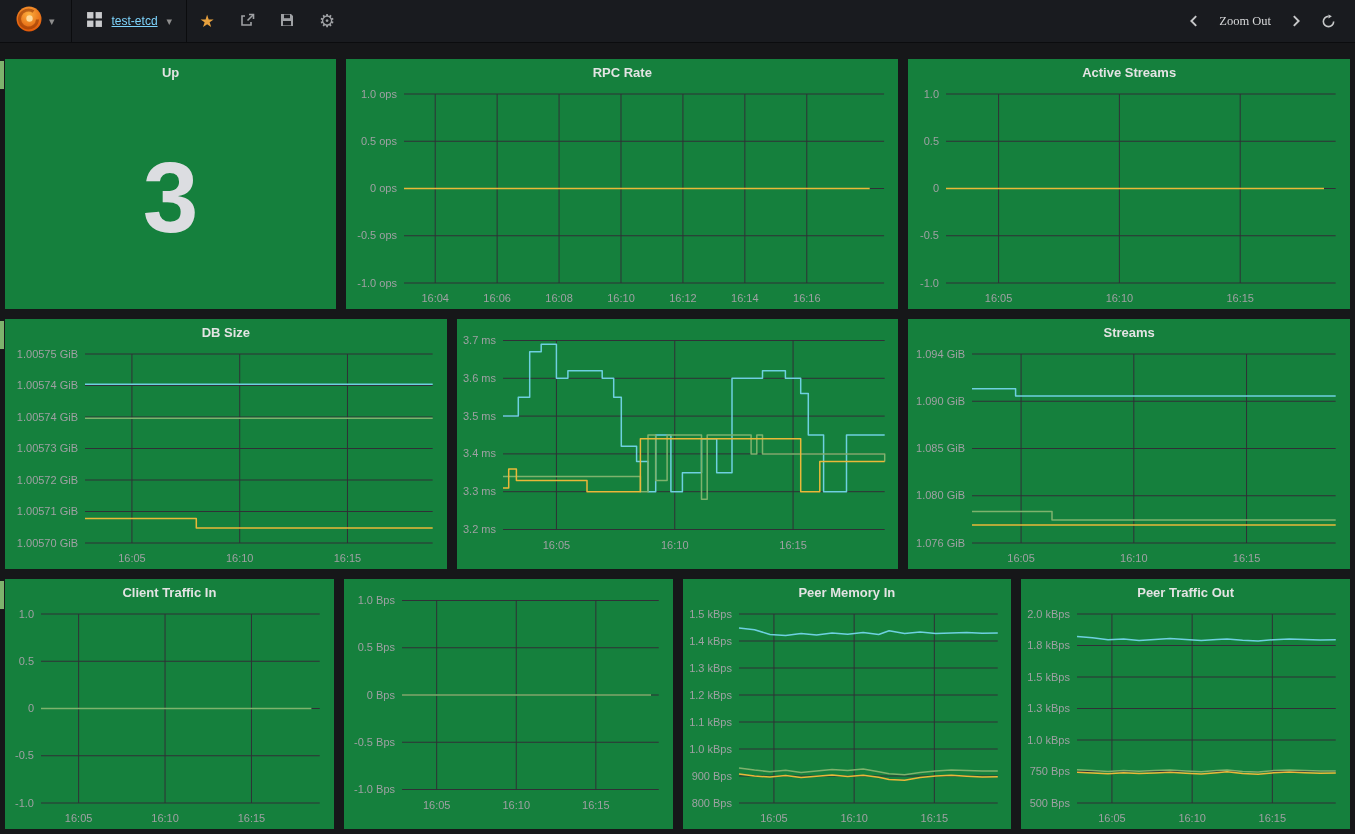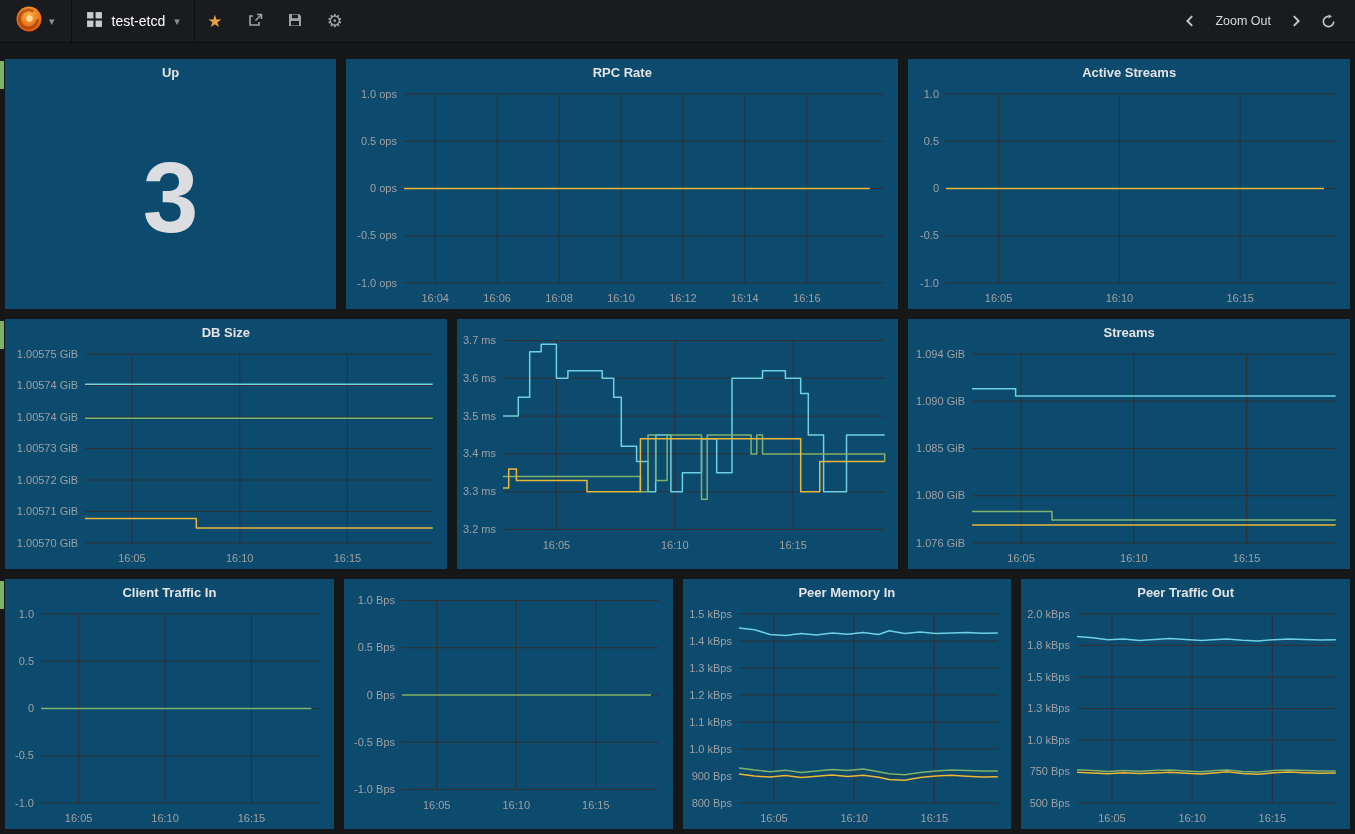--- a/index.html
+++ b/index.html
@@ -21,55 +21,55 @@
   .nav-block {
     display: flex;
     align-items: center;
     padding: 0 14px;
     border-right: 1px solid #0b0c0e;
     cursor: pointer;
   }
   .logo-wrap { display:flex; align-items:center; gap:7px; padding: 0 16px; }
   .caret { color:#8e8e8e; font-size:11px; line-height:1; }
   .dash-block { gap: 9px; }
-  .dash-title { color:#ffffff; font-size:14px; }
+  .dash-title { color:#7dd3fc; font-size:12px;text-decoration:underline; }
   .nav-icons { display:flex; align-items:center; }
   .nav-icon-btn {
     background:none; border:none; cursor:pointer;
     width: 40px; height: 43px;
     display:flex; align-items:center; justify-content:center;
     color:#9fa1a4;
   }
   .star-glyph { font-size:17px; color:#e7a13e; line-height:1; }
   .gear-glyph { font-size:18px; color:#9fa1a4; line-height:1; }
   .nav-right { margin-left:auto; display:flex; align-items:center; padding-right:10px; }
   .nav-btn {
     background:none; border:none; cursor:pointer;
-    color:#d8d9da; font-family:Liberation Sans, sans-serif;
+    color:#d8d9da; font-family:Liberation Serif, serif;
     font-size:12.5px;
     display:flex; align-items:center; gap:6px;
     padding: 0 9px; height:43px;
   }
   .nav-btn svg { display:block; }
   .time-label { font-size:13px; }
 
   
   .dashboard { padding: 16px 5px 0 5px; }
   .row { display:grid; gap:10px; margin-bottom:10px; position:relative; height:250px; }
   .row-1 { grid-template-columns: 3fr 5fr 4fr; }
   .row-2 { grid-template-columns: 1fr 1fr 1fr; }
   .row-3 { grid-template-columns: 1fr 1fr 1fr 1fr; }
   .row-tab {
     position:absolute; left:-5px; top:2px;
     width:4px; height:28px;
     background:#7eb26d;
     cursor:pointer;
   }
   .panel {
-    background:#0c4a6e;
+    background:#15803d;
     display:flex; flex-direction:column;
     overflow:hidden;
   }
   .panel-title {
     height:27px; flex:0 0 27px;
     display:flex; align-items:center; justify-content:center;
     font-size:13px; font-weight:bold; color:#e3e3e3;
     cursor:pointer;
   }
   .panel-body { flex:1; min-height:0; }

